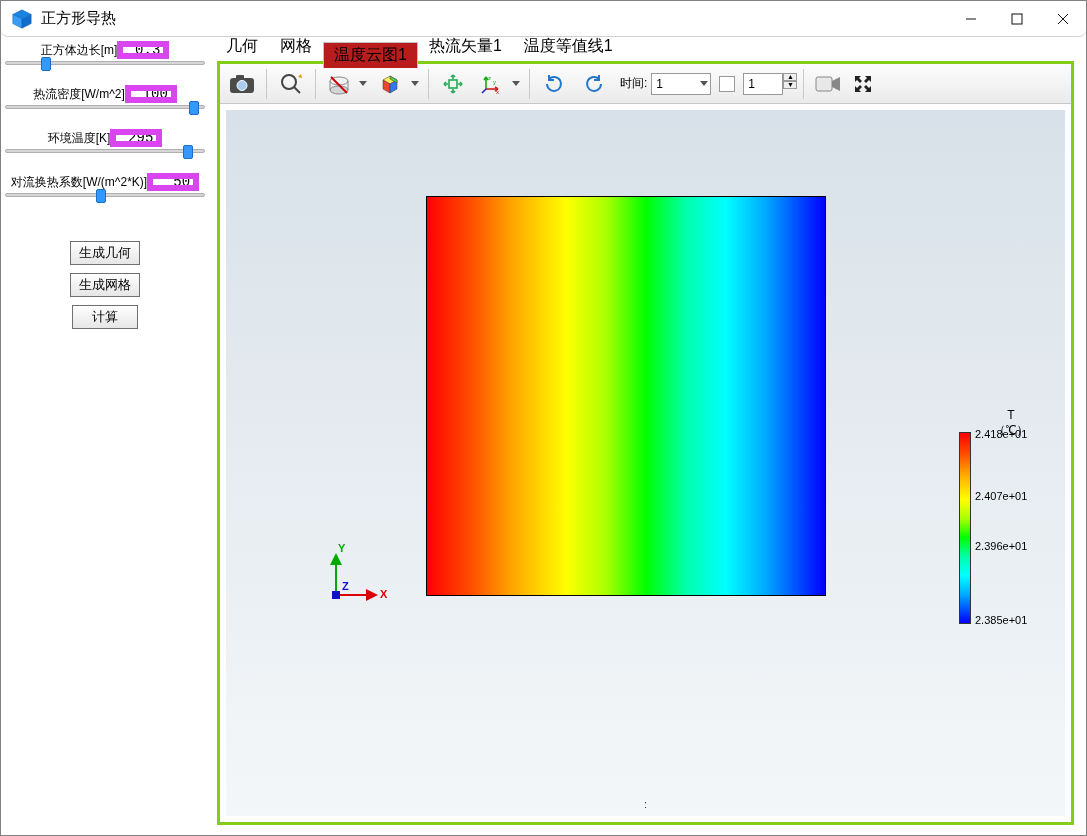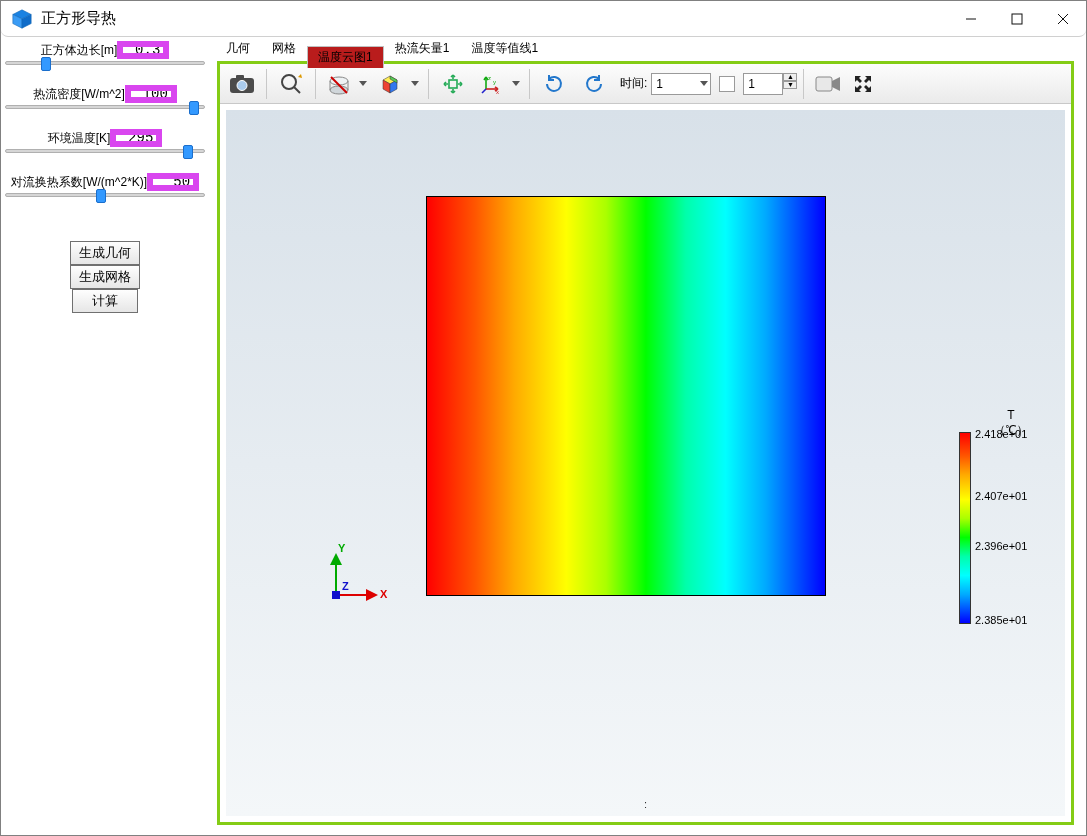--- a/index.html
+++ b/index.html
@@ -52,33 +52,33 @@
   .slider-thumb {
     position: absolute;
     top: -5px;
     width: 10px;
     height: 14px;
     background: #3399ff;
     border-radius: 2px;
     transform: translateX(-50%);
     border: 1px solid #1a6ecc;
   }
-  .btn-col { display:flex; flex-direction: column; align-items: center; margin-top: 24px;}
+  .btn-col { display:flex; flex-direction: column; align-items: center; gap: 8px; margin-top: 24px;}
   .btn {
     min-width: 66px;
     height: 24px;
     padding: 0 8px;
     border: 1px solid #707070;
     background: linear-gradient(#fefefe,#e6e6e6);
     font-size: 13px;
     display: inline-flex; align-items: center; justify-content: center;
     cursor: default;
   }
   .mainarea { flex:1; display:flex; flex-direction: column; }
-  .tabs { height: 22px; display: flex; align-items: flex-end; padding-left: 6px; font-size: 12px; gap: 0; }
+  .tabs { height: 22px; display: flex; align-items: flex-end; padding-left: 6px; font-size: 16px; gap: 0; }
   .tab {
     padding: 2px 10px 2px 10px;
     border: 1px solid transparent;
     border-bottom: none;
     cursor: default;
   }
   .tab.active {
     background:#b91c1c;
     border-color:#c0c0c0;
     position: relative; top:9px;

